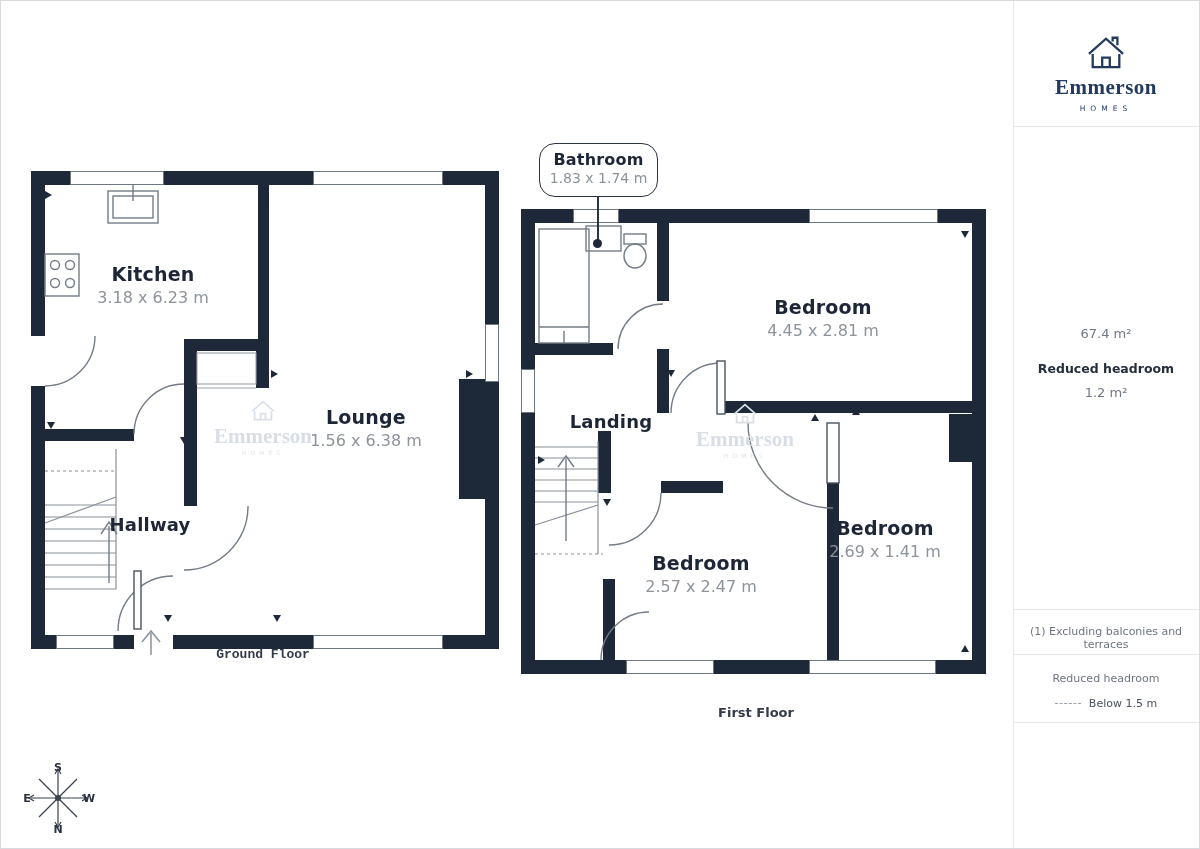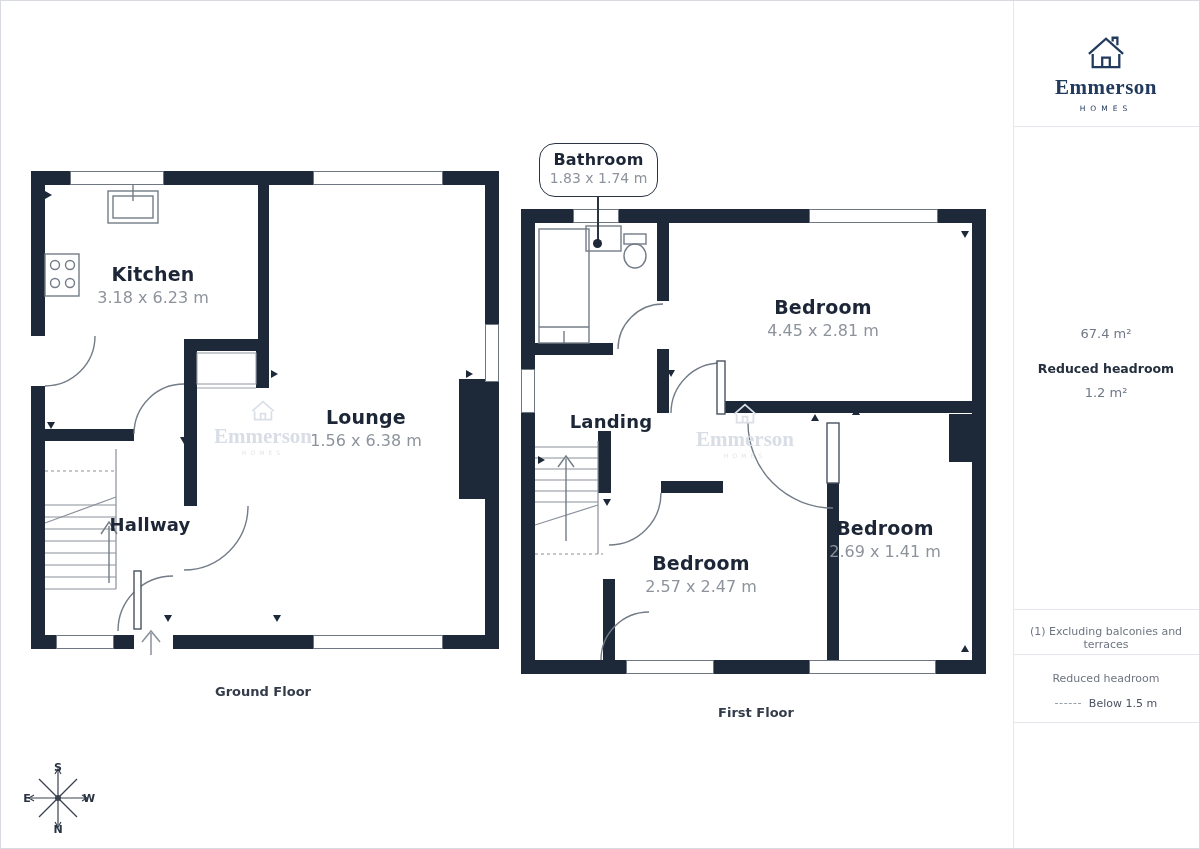--- a/index.html
+++ b/index.html
@@ -235,21 +235,21 @@
     <div class="rname small">Landing</div>
   </div>
 
   <div class="callout">
     <div class="rname">Bathroom</div>
     <div class="rdims">1.83 x 1.74 m</div>
   </div>
   <div class="leader"></div>
   <div class="leader-dot"></div>
 
-  <div class="caption" style="left:262px;top:690px;">Ground Floor</div>
+  <div class="caption" style="left:262px;top:653px;font-family:Liberation Mono, monospace;">Ground Floor</div>
   <div class="caption" style="left:755px;top:711px;">First Floor</div>
 
   <svg style="position:absolute;left:20px;top:760px;z-index:5;" width="74" height="74" viewBox="0 0 74 74" fill="none" stroke="#39414f" stroke-width="1.2">
     <line x1="37" y1="10" x2="37" y2="64"></line>
       <line x1="10" y1="37" x2="64" y2="37"></line>
     <line x1="18" y1="18" x2="56" y2="56"></line>
       <line x1="56" y1="18" x2="18" y2="56"></line>
     <circle cx="37" cy="37" r="3" fill="#39414f" stroke="none"></circle>
     <path d="M34,13 L37,8 L40,13"></path>
       <path d="M34,61 L37,66 L40,61"></path>

